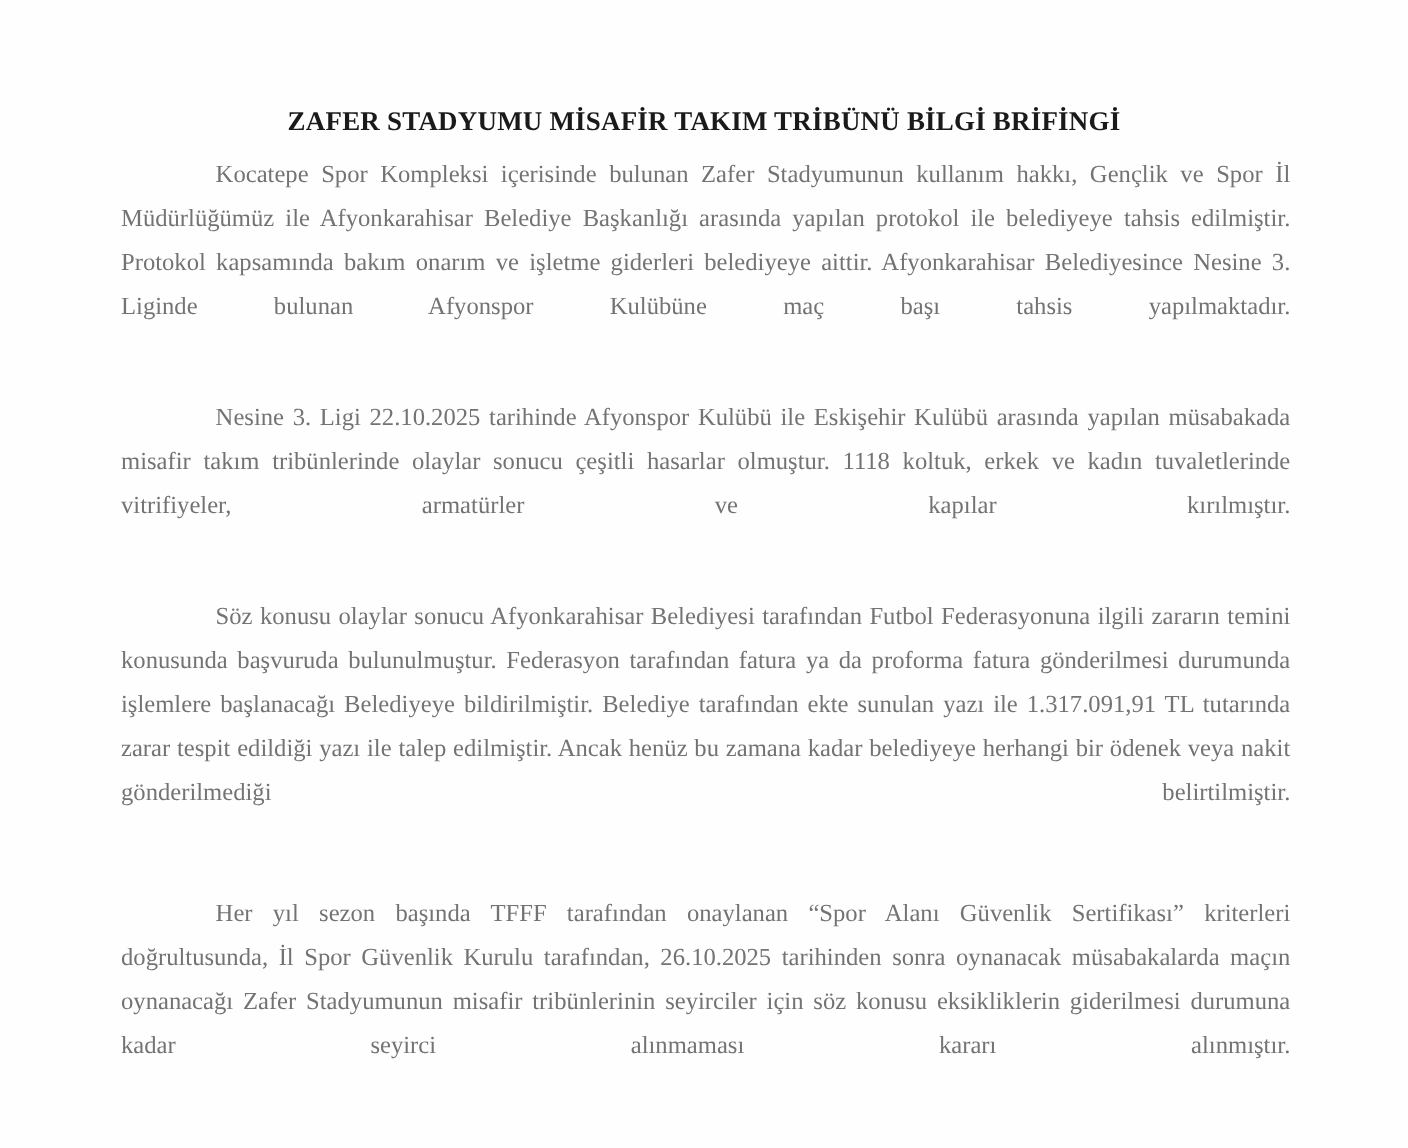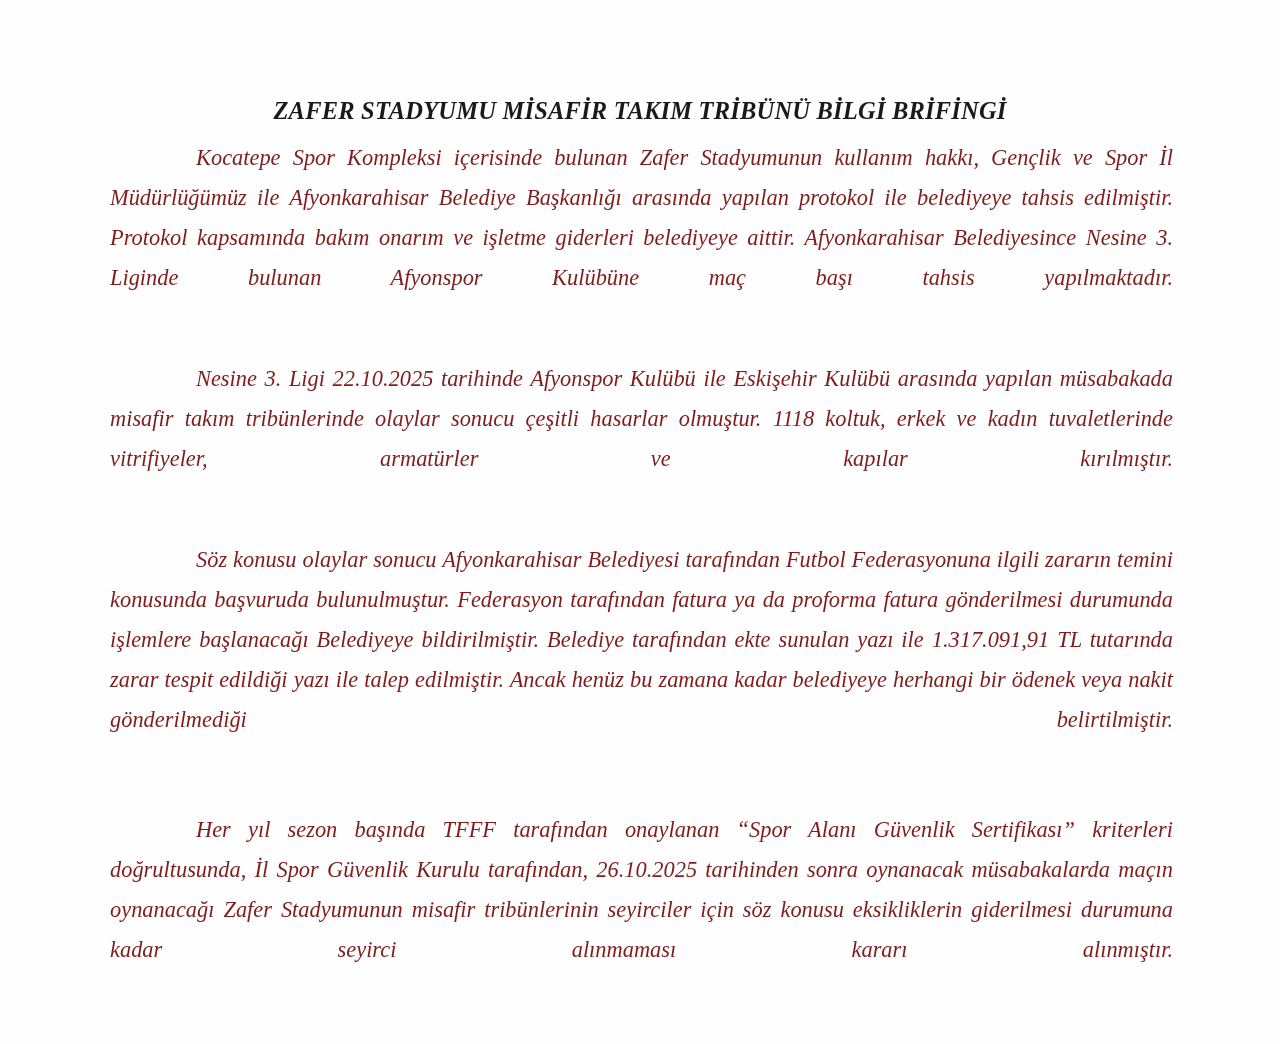--- a/index.html
+++ b/index.html
@@ -16,21 +16,20 @@
     overflow: hidden;
   }
 
   .page {
     position: relative;
     width: 1280px;
     height: 1044px;
     background: #fefefe;
     box-sizing: border-box;
     padding: 0;
-    font-style: italic;
   }
 
   .doc-title {
     position: absolute;
     top: 82px;
     left: 0;
     width: 1280px;
     text-align: center;
     font-size: 24.5px;
     font-weight: bold;
@@ -48,21 +47,21 @@
   }
 
   .para {
     margin: 0 0 21px 0;
     text-align: justify;
     text-justify: inter-word;
     text-indent: 86px;
     font-size: 22.4px;
     line-height: 40px;
     font-family: "Liberation Serif", "DejaVu Serif", serif;
-    color: #7f1d1d;
+    color: #737373;
     hyphens: none;
     word-spacing: 0.2px;
   }
 
   .para:last-child {
     margin-bottom: 0;
     margin-top: 30px;
   }
 
   

